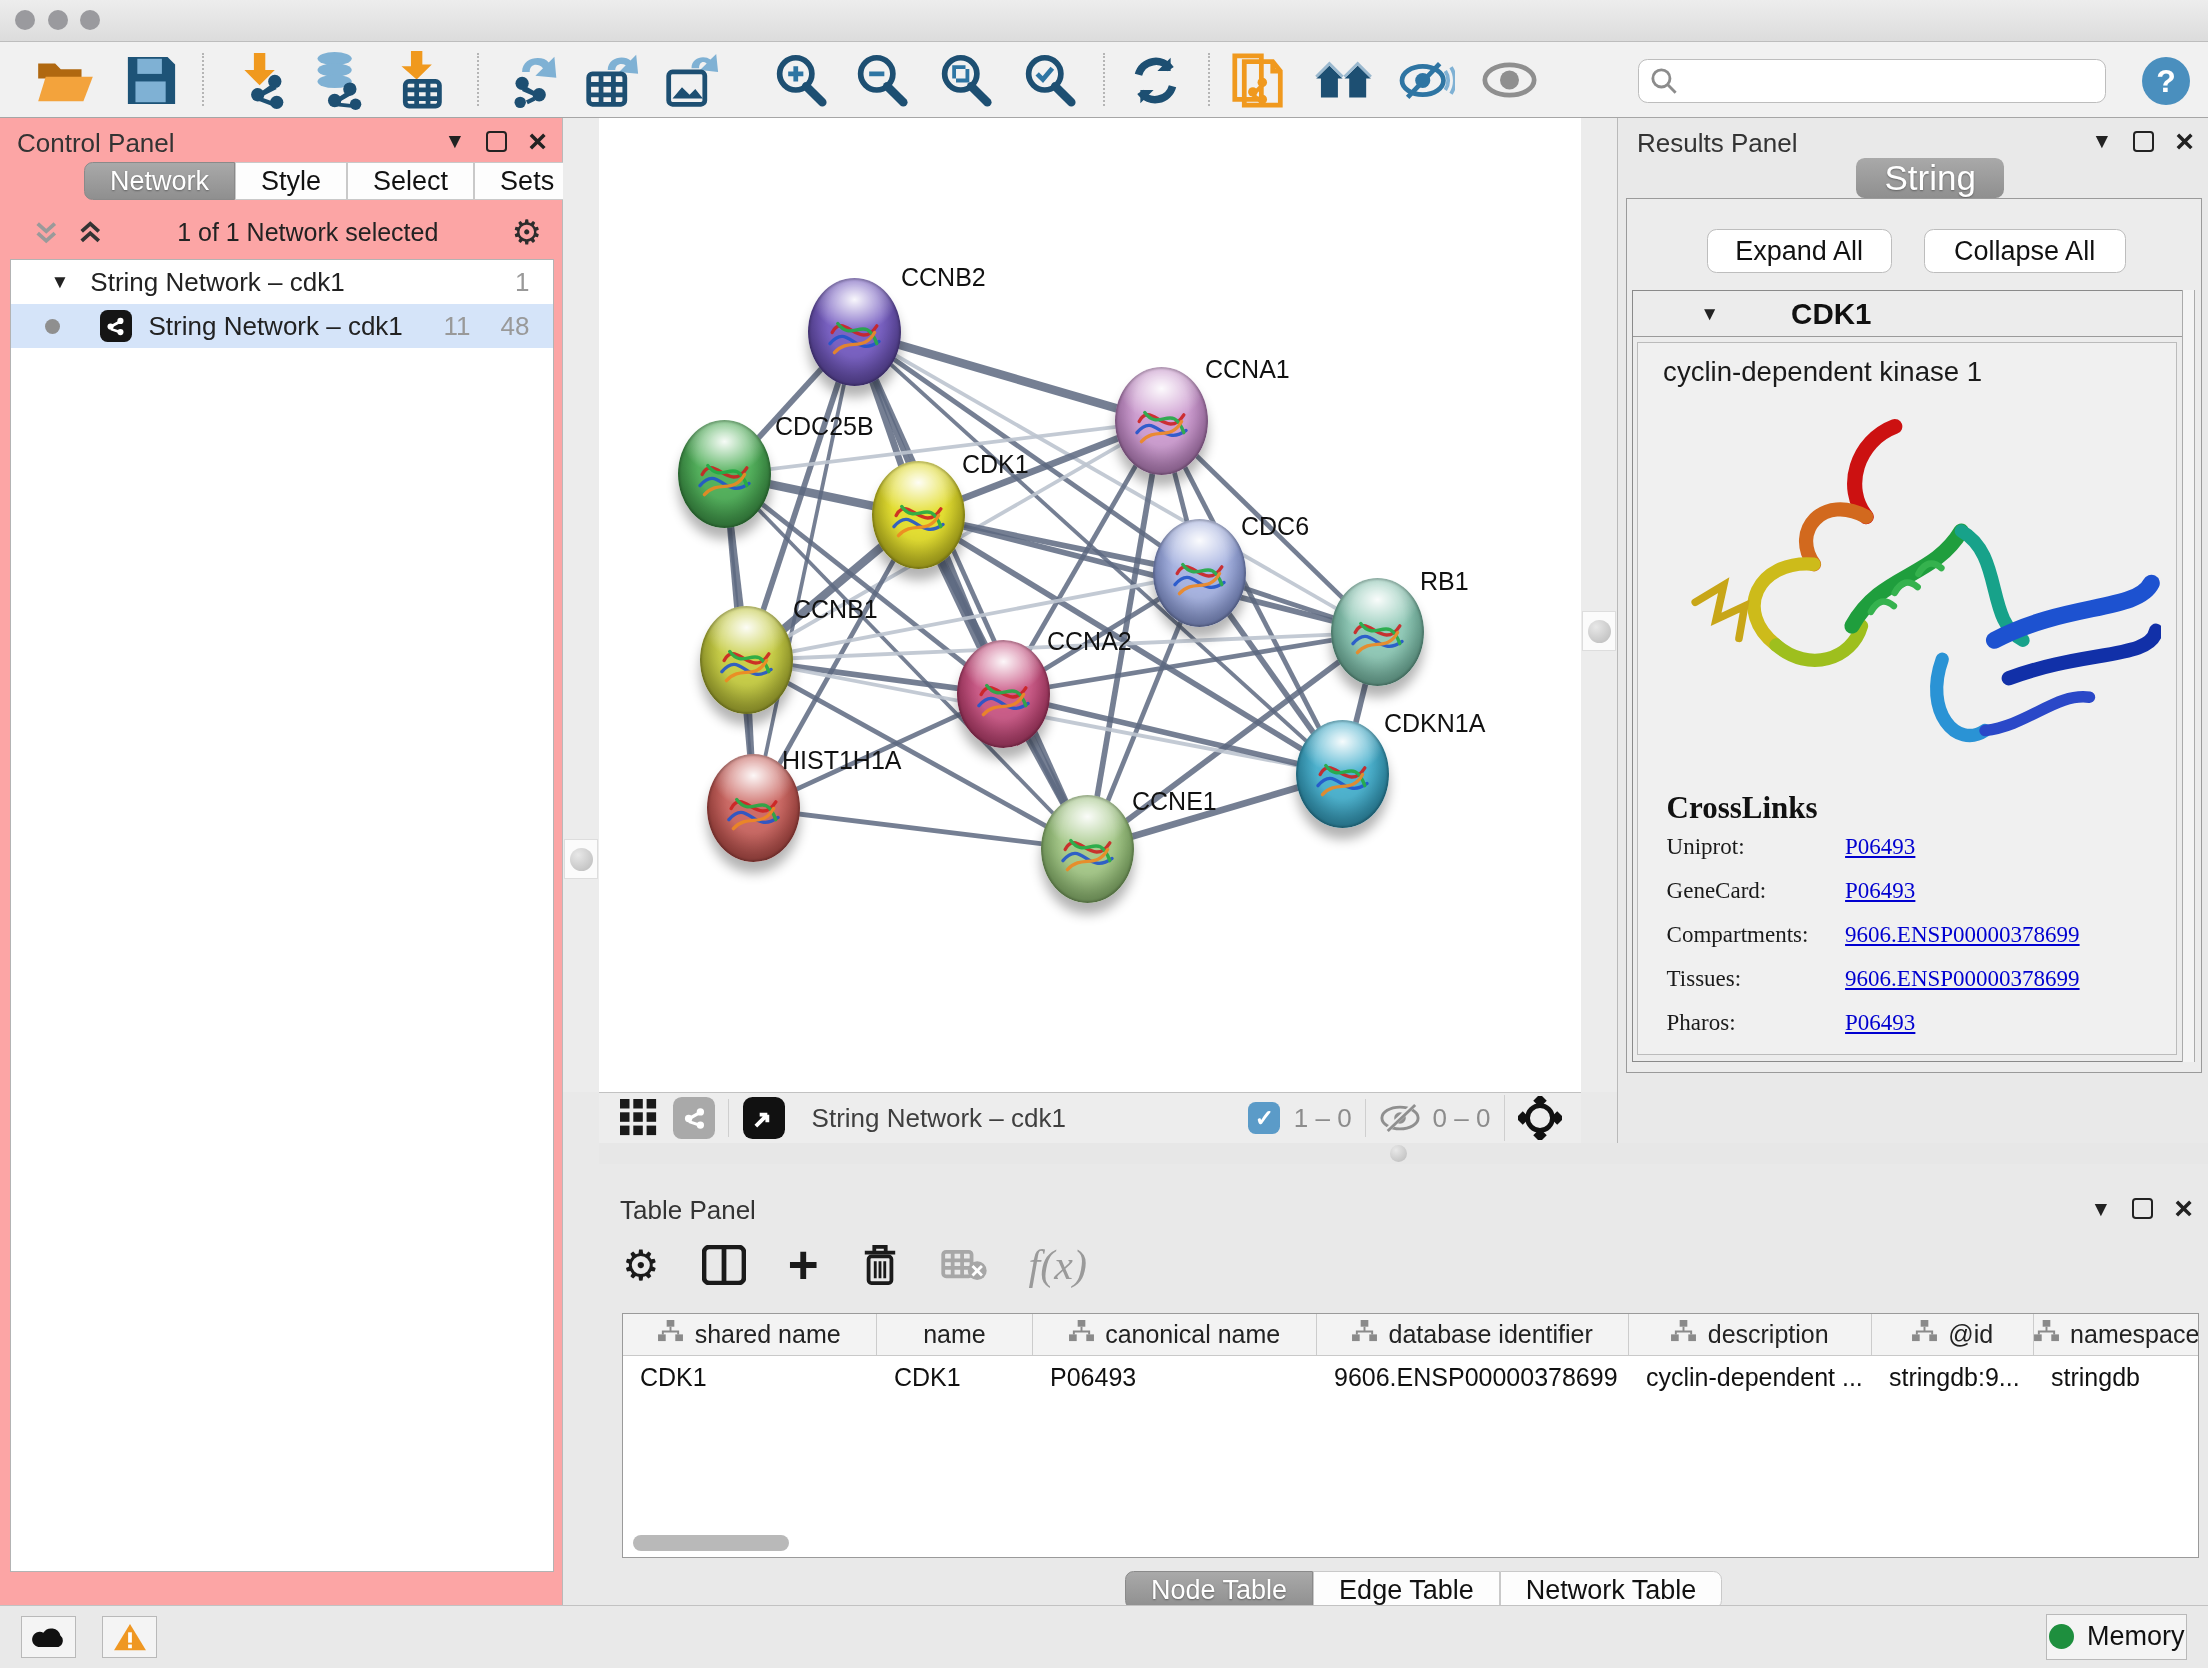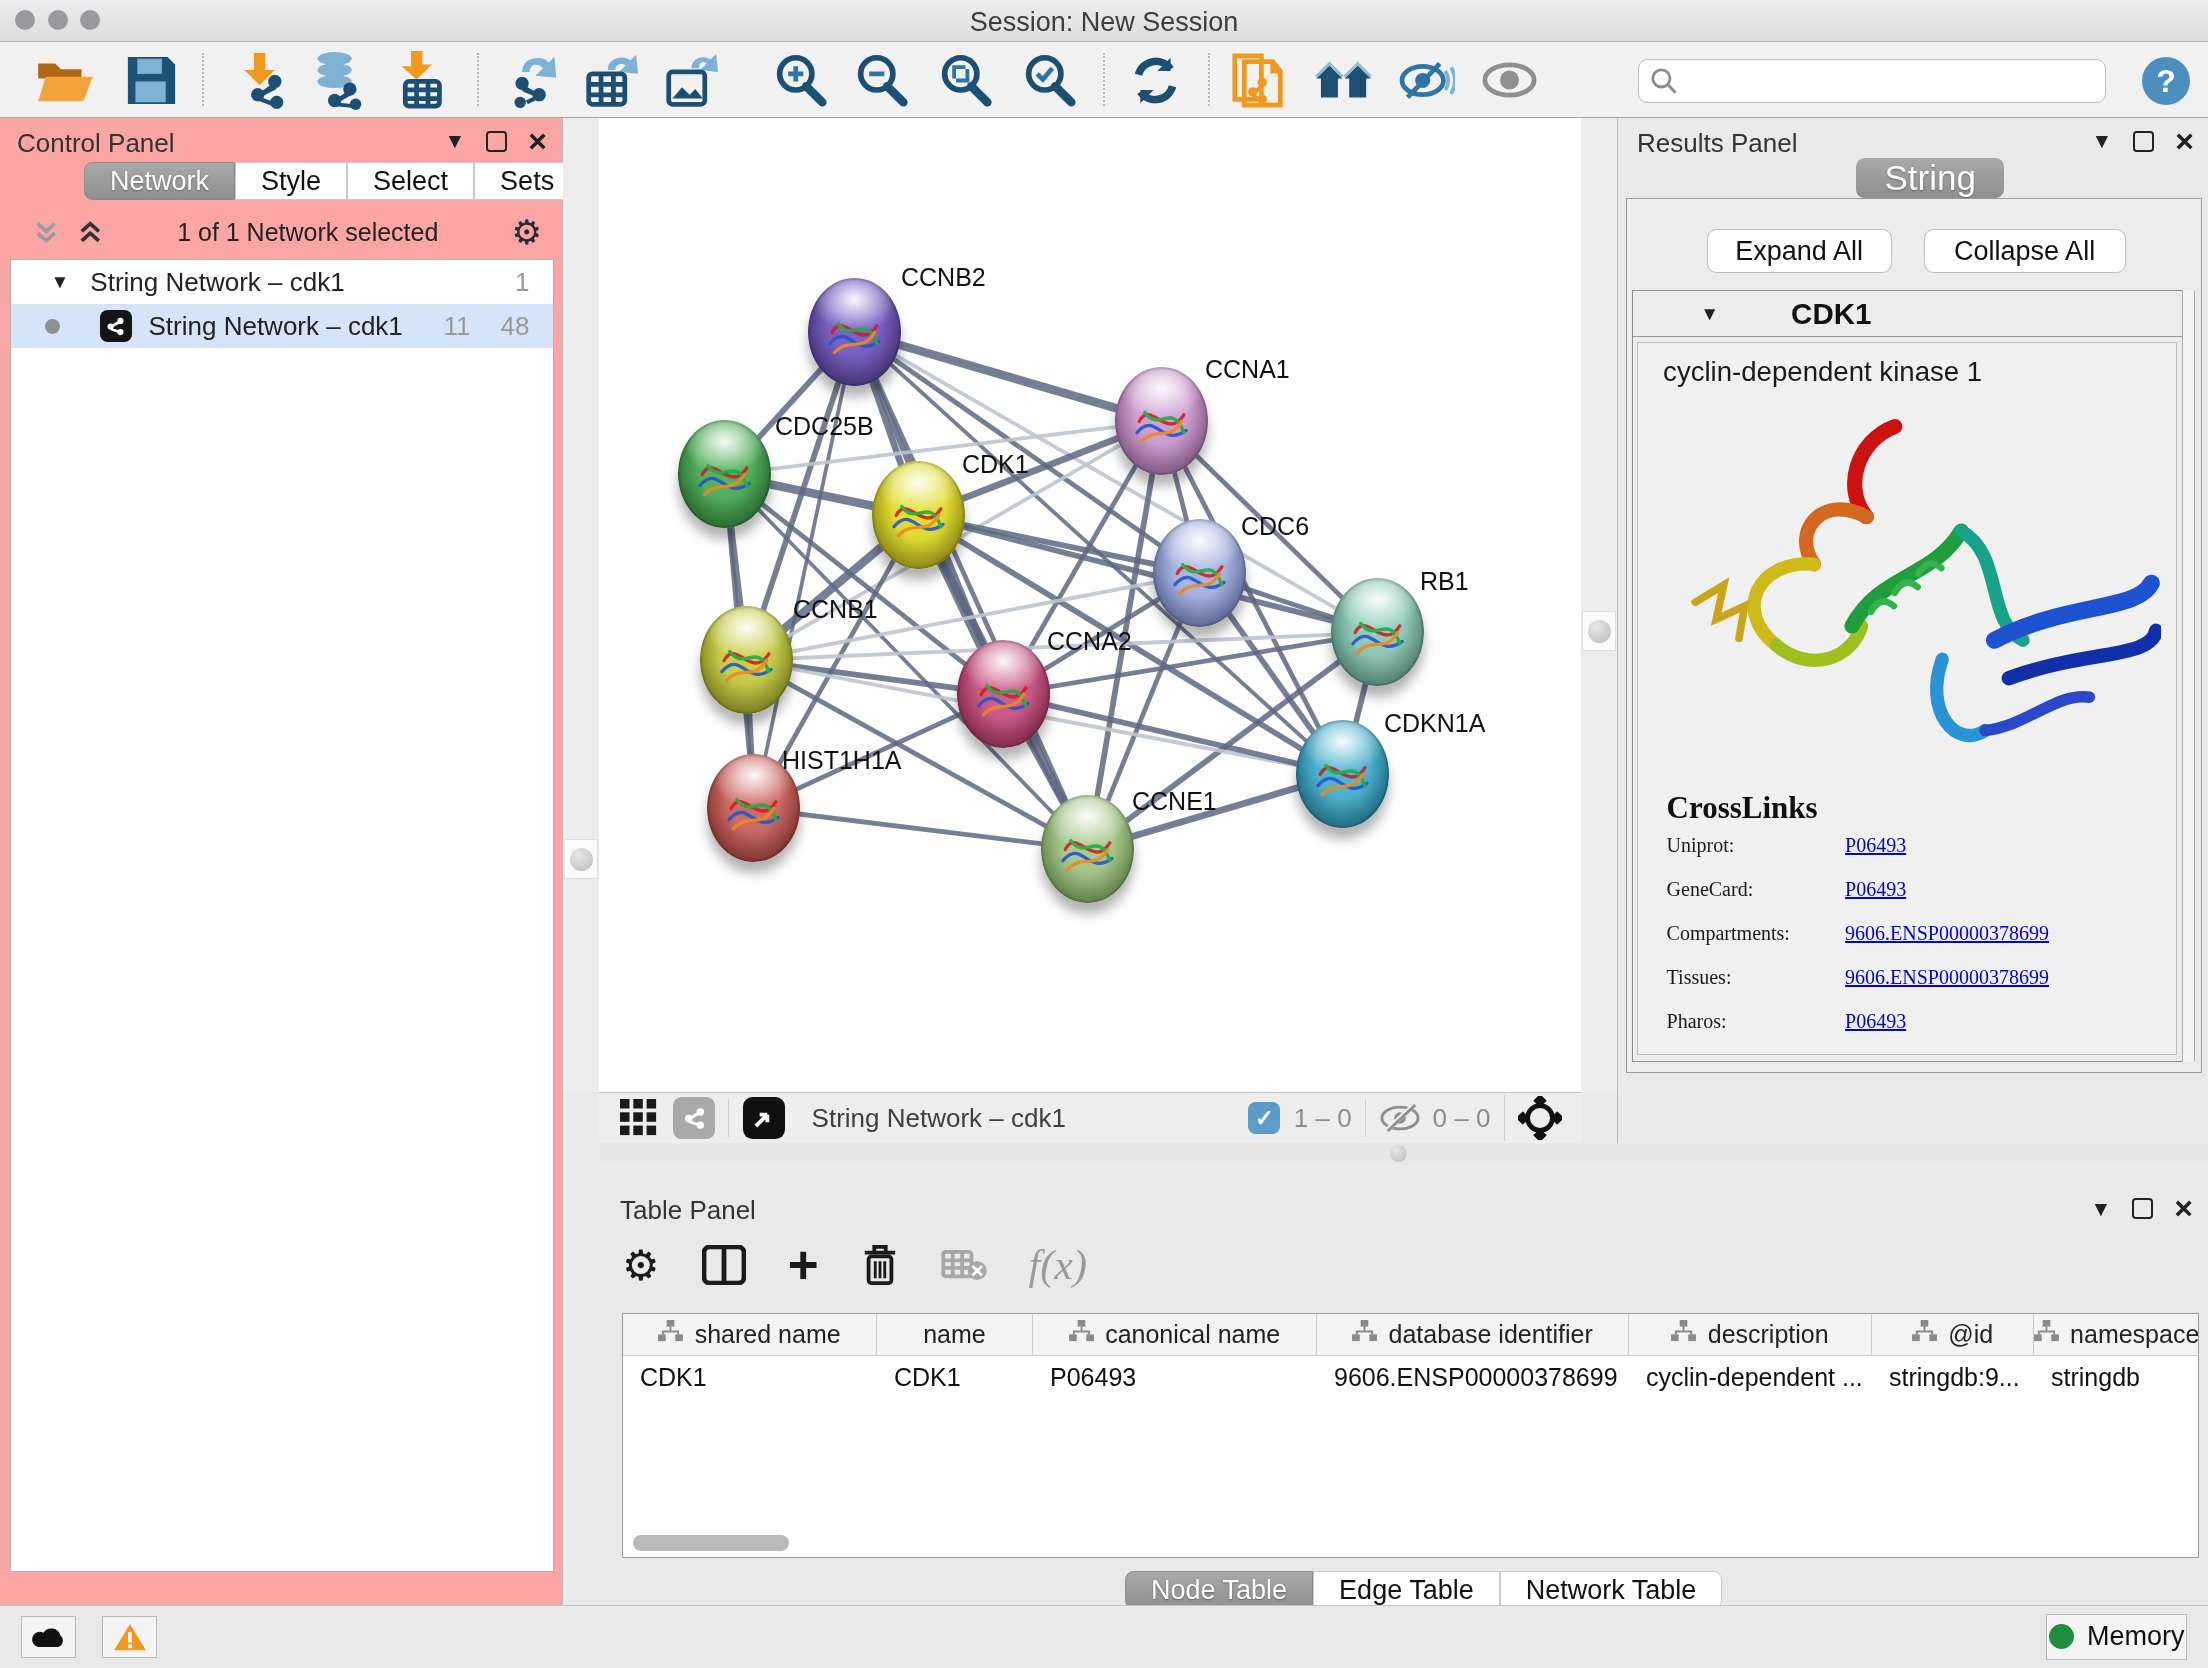--- a/index.html
+++ b/index.html
@@ -89,21 +89,21 @@
   #rp-box{left:7.6px;top:80px;width:576px;height:875px;background:#ececec;border:1.9px solid #9a9a9a;}
   .rp-btn{position:absolute;top:30px;height:44px;background:#fff;border:1.9px solid #bdbdbd;border-radius:9.5px;
           font-size:27px;display:flex;align-items:center;justify-content:center;color:#111;}
   #rp-section{left:5.7px;top:91px;width:552px;height:772px;border:1.9px solid #8a8a8a;background:#ececec;}
   #rp-sec-head{height:46px;display:flex;align-items:center;border-bottom:1.9px solid #9a9a9a;}
   #rp-gene{font-size:29.5px;font-weight:bold;color:#111;}
   #rp-inner{position:absolute;left:3.8px;top:51px;width:540px;height:713px;background:#f0f0f0;border:1px solid #bbb;}
   #rp-protein-name{font-size:27.6px;color:#1a1a1a;}
   .serif{font-family:"Liberation Serif", serif;}
   #rp-cross-title{font-size:31px;font-weight:bold;color:#111;}
-  .cl-row{position:relative;height:44px;font-size:20px;}
+  .cl-row{position:relative;height:44px;font-size:23px;}
   .cl-label{position:absolute;left:28.5px;color:#1a1a1a;}
   .cl-link{position:absolute;left:207px;color:#0000d0;text-decoration:underline;}
   #rp-scroll{position:absolute;right:5.7px;top:91px;width:13.3px;height:772px;border-left:1.9px solid #aaa;
              border-right:1.9px solid #aaa;background:#f4f4f4;}
 
   
   #table-panel{left:599px;top:1164px;width:1609px;height:441px;background:#e9e9e9;margin-top:23px;}
   #tp-toolbar{left:23px;top:42px;height:72px;display:flex;align-items:center;gap:42px;}
   #tbl{left:23px;top:126px;width:1577px;height:245px;background:#fff;border:1.9px solid #9a9a9a;overflow:hidden;}
   #tbl-head{display:flex;height:42px;background:#f3f3f3;border-bottom:1.9px solid #c9c9c9;justify-content:space-between;}
@@ -127,21 +127,20 @@
 </style>
 </head>
 <body>
 
 <div id="win">
 
   <div class="abs" id="titlebar">
     <div class="abs tl" style="left:15px"></div>
     <div class="abs tl" style="left:48px"></div>
     <div class="abs tl" style="left:80px"></div>
-    <div class="abs" id="title">Session: New Session</div>
   </div>
 
   <div class="abs" id="toolbar">
     <div class="abs tbtn" style="left:30px">
       <svg width="59" height="49" viewBox="0 0 62 52">
           <path d="M2 8 h18 l6 6 h22 v10 H2z" fill="#b06810"></path>
           <path d="M10 22 h50 l-10 26 H2z" fill="#f3a33c"></path>
         </svg>
     </div>
     <div class="abs tbtn" style="left:116px">

